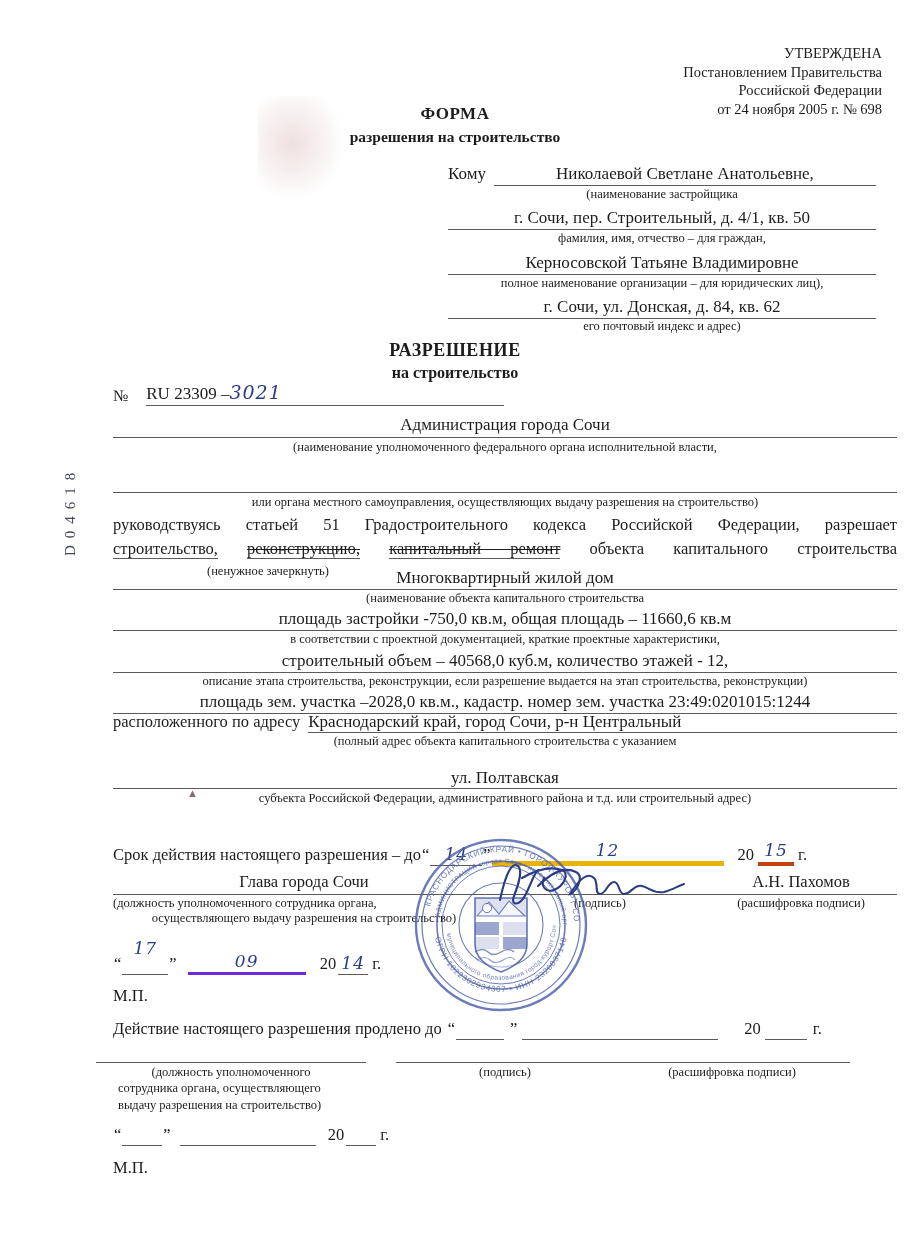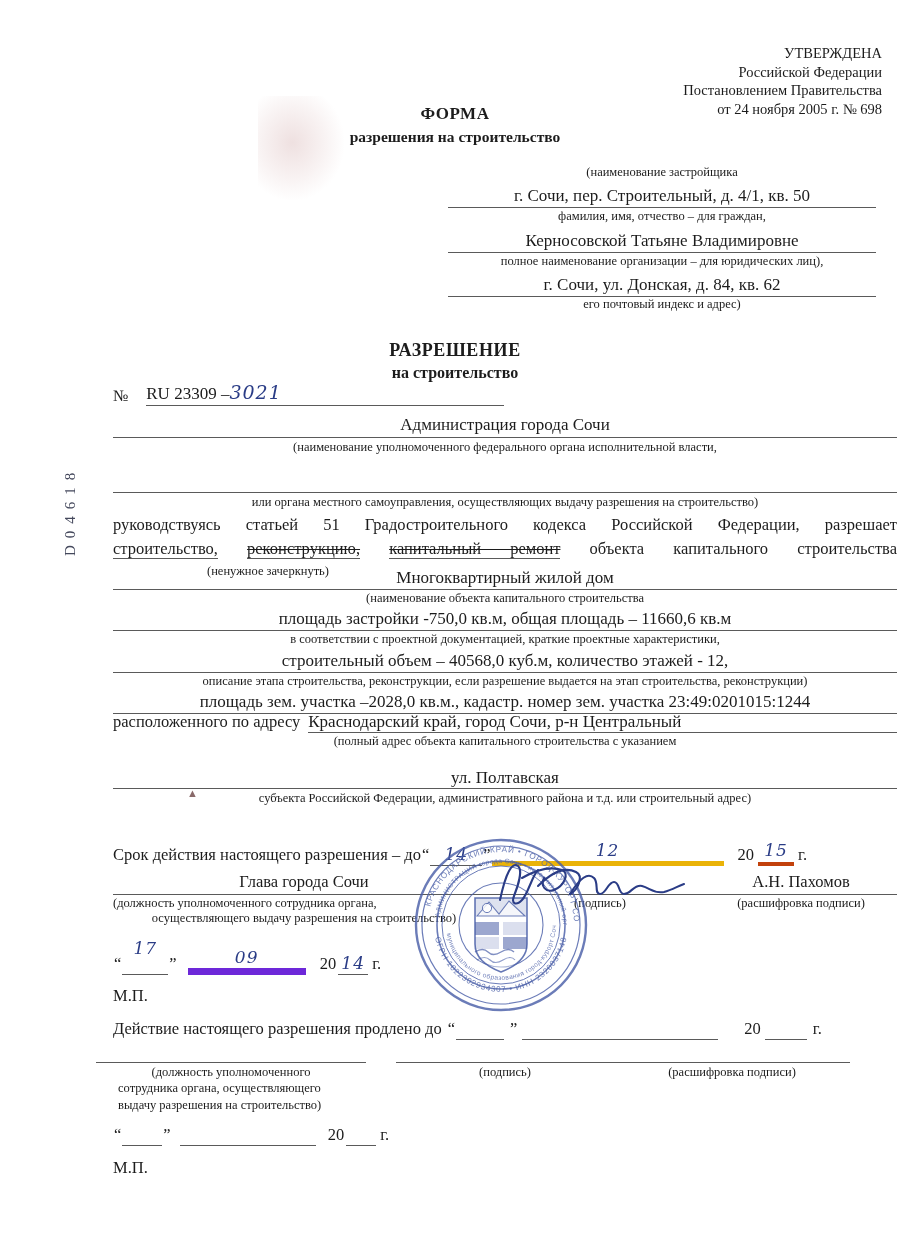--- a/index.html
+++ b/index.html
@@ -193,21 +193,21 @@
   
   #date1 {
     position: absolute;
     top: 938px;
     left: 113px;
     font-size: 16.5px;
   }
   #date1 .d-row { display: flex; align-items: flex-end; }
   #date1 .q { padding: 0 1px 1px; }
   #date1 .day  { width: 46px; border-bottom: 1px solid #5a5a5a; text-align: center; padding-bottom: 16px; }
-  #date1 .month{ width: 118px; border-bottom: 7px solid #6d28d9; text-align: center; padding-bottom: 1px; margin-left: 10px; }
+  #date1 .month{ width: 118px; border-bottom: 3px solid #6d28d9; text-align: center; padding-bottom: 1px; margin-left: 10px; }
   #date1 .yr20 { padding: 0 2px 1px 14px; }
   #date1 .year { width: 30px; border-bottom: 1px solid #5a5a5a; text-align: center; padding-bottom: 1px; }
   #date1 .g { padding: 0 0 1px 4px; }
   #date1 .mp { margin-top: 11px; font-size: 16.5px; }
 
   
   #prolong {
     position: absolute;
     top: 1018px;
     left: 113px;
@@ -308,31 +308,35 @@
 <body>
 
 <div id="page">
 
   <div id="watermark"></div>
 
   <div id="margin-code">D04618</div>
 
   <div id="approval">
     <div>УТВЕРЖДЕНА</div>
+    <div>Постановлением Правительства</div>
     <div>Российской Федерации</div>
-    <div>Постановлением Правительства</div>
     <div>от 24  ноября 2005 г. № 698</div>
   </div>
 
   <div id="form-title">
     <div class="t1">ФОРМА</div>
     <div class="t2">разрешения на строительство</div>
   </div>
 
   <div id="addressee">
+    <div class="komu-row">
+      <div class="komu-label">Кому</div>
+      <div class="komu-fill ul val line-val">Николаевой Светлане Анатольевне,</div>
+    </div>
     <div class="caption cap">(наименование застройщика</div>
 
     <div class="ul val line-val">г. Сочи, пер. Строительный, д. 4/1, кв. 50</div>
     <div class="caption cap">фамилия, имя, отчество – для граждан,</div>
 
     <div class="ul val line-val">Керносовской Татьяне Владимировне</div>
     <div class="caption cap">полное наименование организации – для юридических лиц),</div>
 
     <div class="ul val line-val">г. Сочи, ул. Донская, д. 84, кв. 62</div>
     <div class="caption">его почтовый индекс и адрес)</div>

